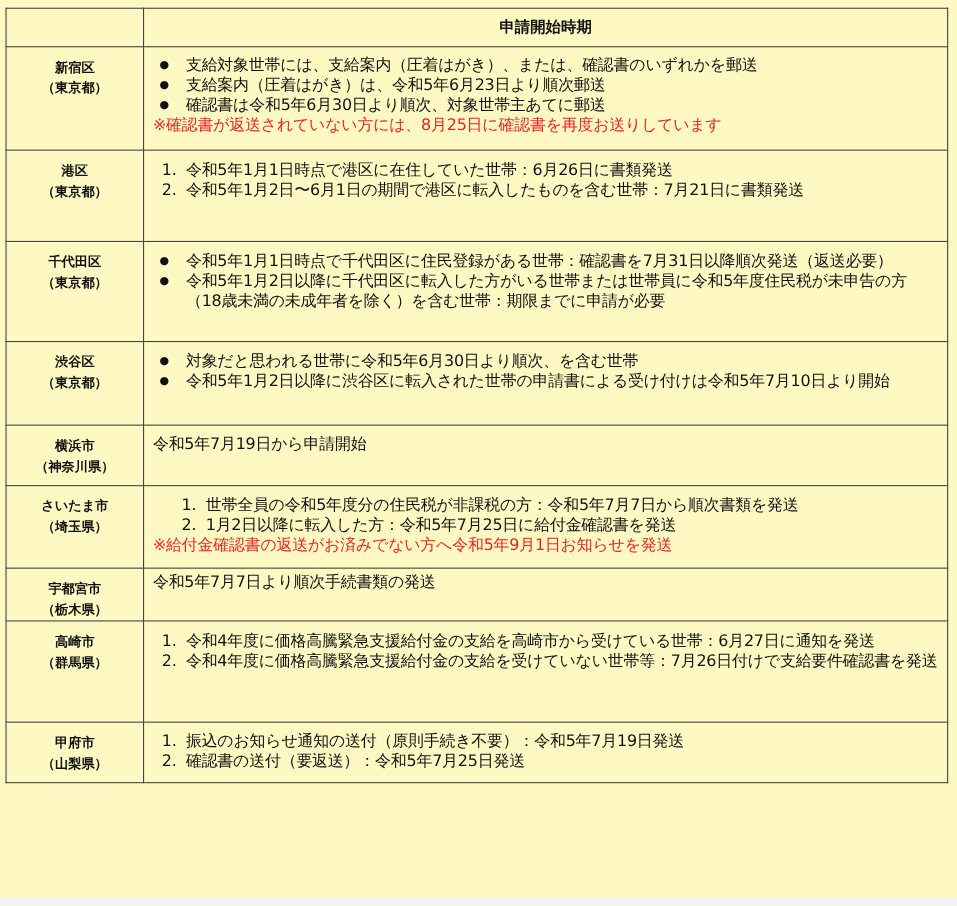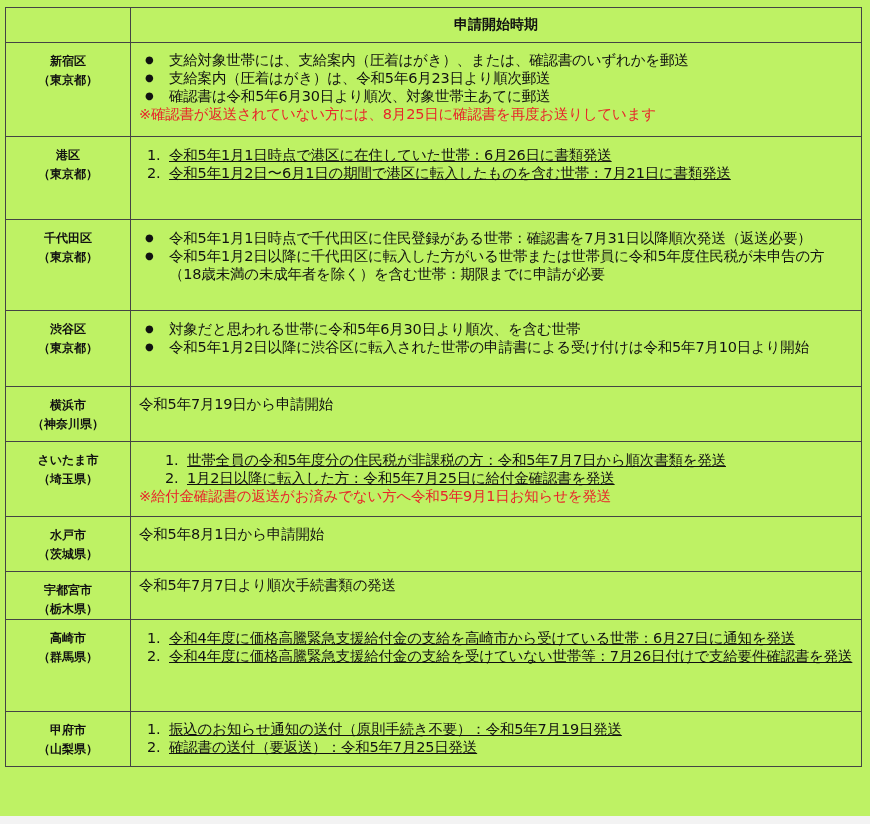--- a/index.html
+++ b/index.html
@@ -1,30 +1,30 @@
 <!DOCTYPE html>
 <html><head>
 <meta charset="utf-8">
 <style>
   html, body { margin:0; padding:0; background:#f3f3f3; }
   body { width:870px; height:824px; position:relative; overflow:hidden;
          font-family:"DejaVu Sans","Liberation Sans",sans-serif; color:#111; }
-  .page { position:absolute; left:0; top:0; width:870px; height:816px; background:#bef264; }
+  .page { position:absolute; left:0; top:0; width:870px; height:816px; background:#fef9c3; }
   table { position:absolute; left:5px; top:7px; border-collapse:collapse; width:857px; table-layout:fixed; }
   td, th { border:1.5px solid #444; vertical-align:top; padding:0; }
   col.c1 { width:125px; }
   th { height:34px; font-size:14px; font-weight:bold; text-align:center; vertical-align:middle; }
   td.region { text-align:center; font-weight:bold; font-size:12px; line-height:19px; padding-top:9px; }
   td.content { font-size:14.5px; line-height:18px; padding:5px 8px 6px 8px; letter-spacing:-0.2px;margin-top:48px; }
   ul, ol { margin:0; padding:0; }
   ul { padding-left:30px; list-style:none; }
   ul li { position:relative; }
   ul li::before { content:"●"; position:absolute; left:-24px; font-size:10px; top:0; }
   ol { padding-left:30px; list-style:none; counter-reset:n; }
-  ol li { position:relative; counter-increment:n;text-decoration:underline; }
+  ol li { position:relative; counter-increment:n; }
   ol li::before { content:counter(n) "."; position:absolute; left:-22px; }
   .note { color:#e8242a; }
   .plain { padding-top:2px; }
 </style>
 </head>
 <body>
 
 <div class="page">
 <table>
   <colgroup>
@@ -109,29 +109,20 @@
     </td>
     <td class="content" style="padding-top:9px">
       <ol style="padding-left:48px">
         <li>世帯全員の令和5年度分の住民税が非課税の方：令和5年7月7日から順次書類を発送</li>
         <li>1月2日以降に転入した方：令和5年7月25日に給付金確認書を発送</li>
       </ol>
       <div class="note">※給付金確認書の返送がお済みでない方へ令和5年9月1日お知らせを発送</div>
     </td>
   </tr>
 
-  <tr style="height:55px">
-    <td class="region">
-      <div>水戸市</div>
-      <div>（茨城県）</div>
-    </td>
-    <td class="content plain" style="padding-top:8px">
-      <div>令和5年8月1日から申請開始</div>
-    </td>
-  </tr>
 
   <tr style="height:41px">
     <td class="region">
       <div>宇都宮市</div>
       <div>（栃木県）</div>
     </td>
     <td class="content plain" style="padding-top:4px">
       <div>令和5年7月7日より順次手続書類の発送</div>
     </td>
   </tr>

